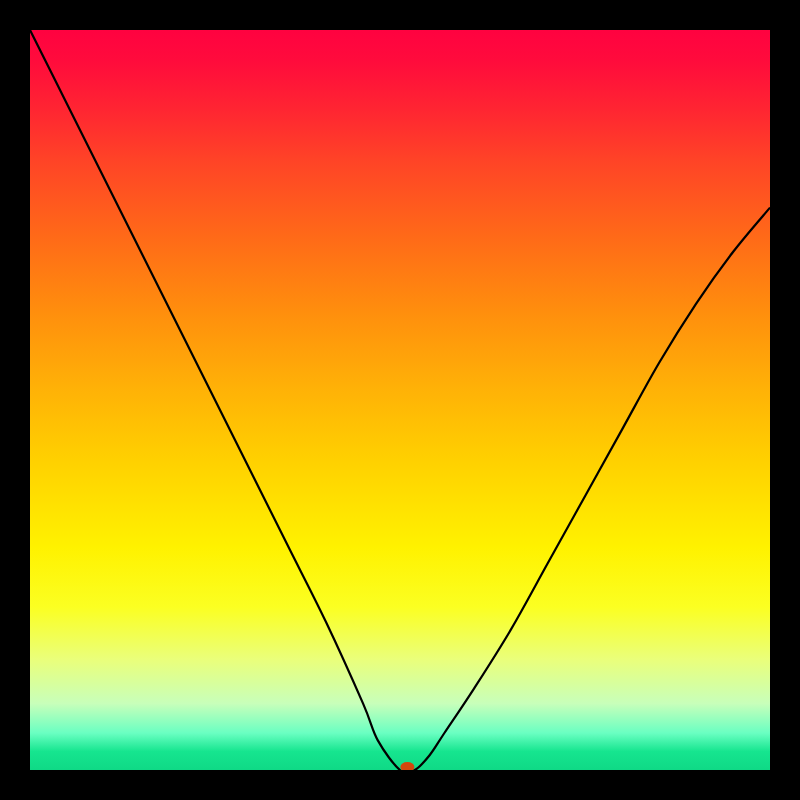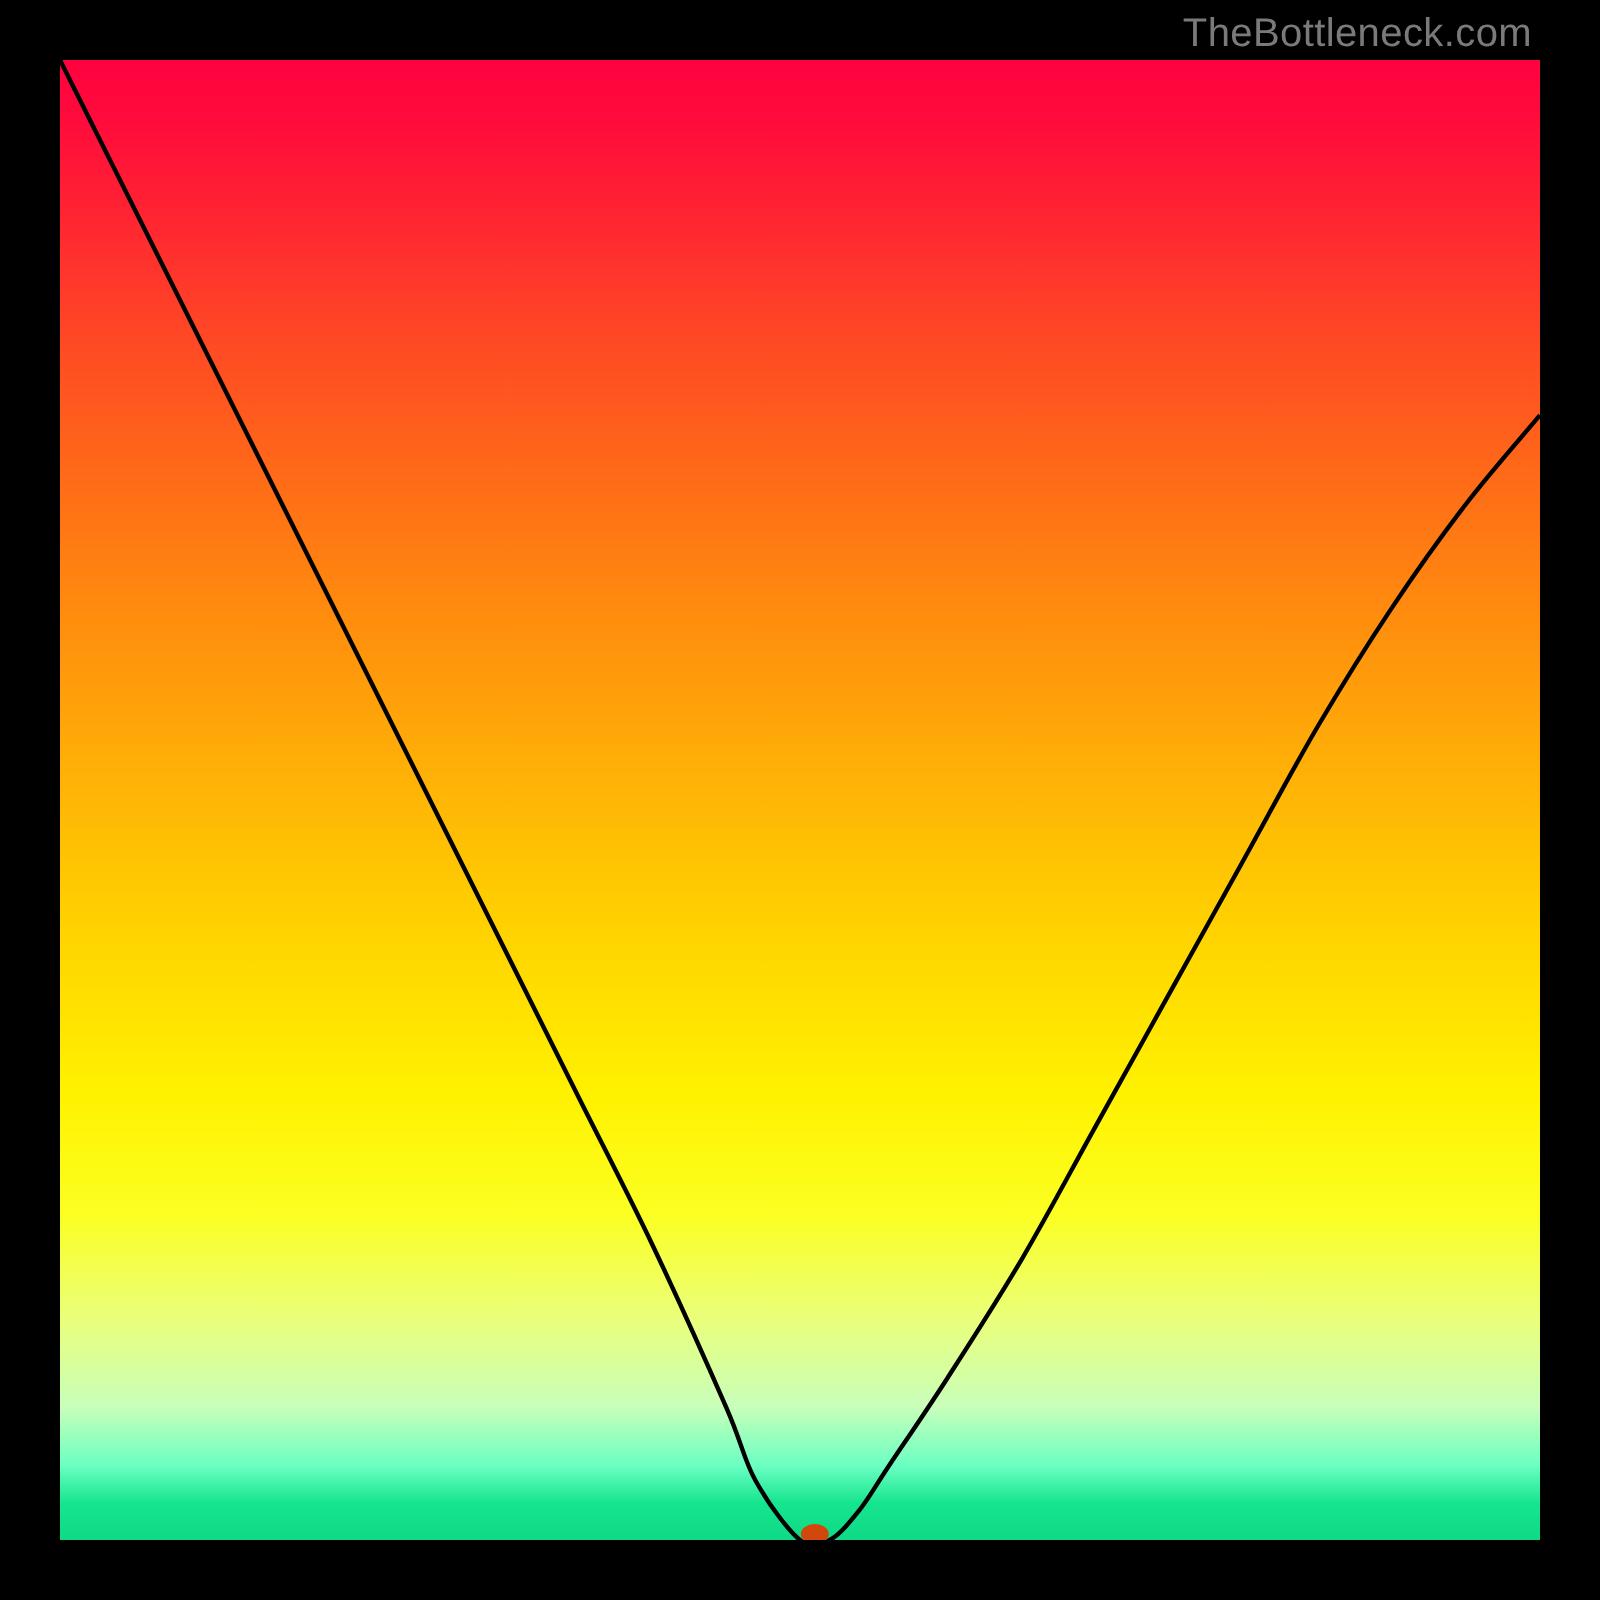--- a/index.html
+++ b/index.html
@@ -68,21 +68,20 @@
     color: #7a7a7a;
     font-size: 20px;
     letter-spacing: 0.2px;
   }
 </style>
 </head>
 <body>
 
 <div class="chart-frame">
 
-  <div class="attribution">TheBottleneck.com</div>
 
   <div class="plot-area">
 
     <div class="gradient-bg"></div>
 
     <svg class="curve-svg" viewBox="0 0 740 740" preserveAspectRatio="none">
       <path id="curvePath" class="curve-path" d="M 0 0 C 6.166666666666667 12.333333333333334 24.666666666666664 49.33333333333333 37 74 C 49.333333333333336 98.66666666666667 61.666666666666664 123.33333333333333 74 148 C 86.33333333333333 172.66666666666666 98.66666666666667 197.33333333333334 111 222 C 123.33333333333333 246.66666666666666 135.66666666666666 271.3333333333333 148 296 C 160.33333333333334 320.6666666666667 172.66666666666666 345.3333333333333 185 370 C 197.33333333333334 394.6666666666667 209.66666666666666 419.3333333333333 222 444 C 234.33333333333334 468.6666666666667 246.66666666666666 493.3333333333333 259 518 C 271.3333333333333 542.6666666666666 283.6666666666667 566.1 296 592 C 308.3333333333333 617.9 324.3666666666667 653.6666666666666 333 673.4 C 341.6333333333333 693.1333333333333 341.63333333333327 699.3 347.79999999999995 710.4 C 353.96666666666664 721.5 363.8333333333333 735.0666666666666 370 740 C 376.1666666666667 744.9333333333334 379.8666666666667 742.4666666666667 384.8 740 C 389.73333333333335 737.5333333333333 394.6666666666667 731.3666666666667 399.6 725.2 C 404.53333333333336 719.0333333333334 407.00000000000006 714.1 414.40000000000003 703 C 421.8 691.9 432.9 675.8666666666667 444 658.6 C 455.1 641.3333333333334 468.6666666666667 620.3666666666667 481 599.4 C 493.3333333333333 578.4333333333333 505.6666666666667 555 518 532.8 C 530.3333333333334 510.59999999999997 542.6666666666666 488.4 555 466.2 C 567.3333333333334 444 579.6666666666666 421.79999999999995 592 399.59999999999997 C 604.3333333333334 377.4 616.6666666666666 353.9666666666666 629 332.99999999999994 C 641.3333333333334 312.0333333333333 653.6666666666666 292.3 666 273.8 C 678.3333333333334 255.3 690.6666666666666 238.03333333333333 703 222 C 715.3333333333334 205.96666666666667 733.8333333333334 185.00000000000003 740 177.60000000000002"></path>
       <ellipse id="markerDot" class="marker" rx="7" ry="5" cx="377.40000000000003" cy="737"></ellipse>
     </svg>
 

